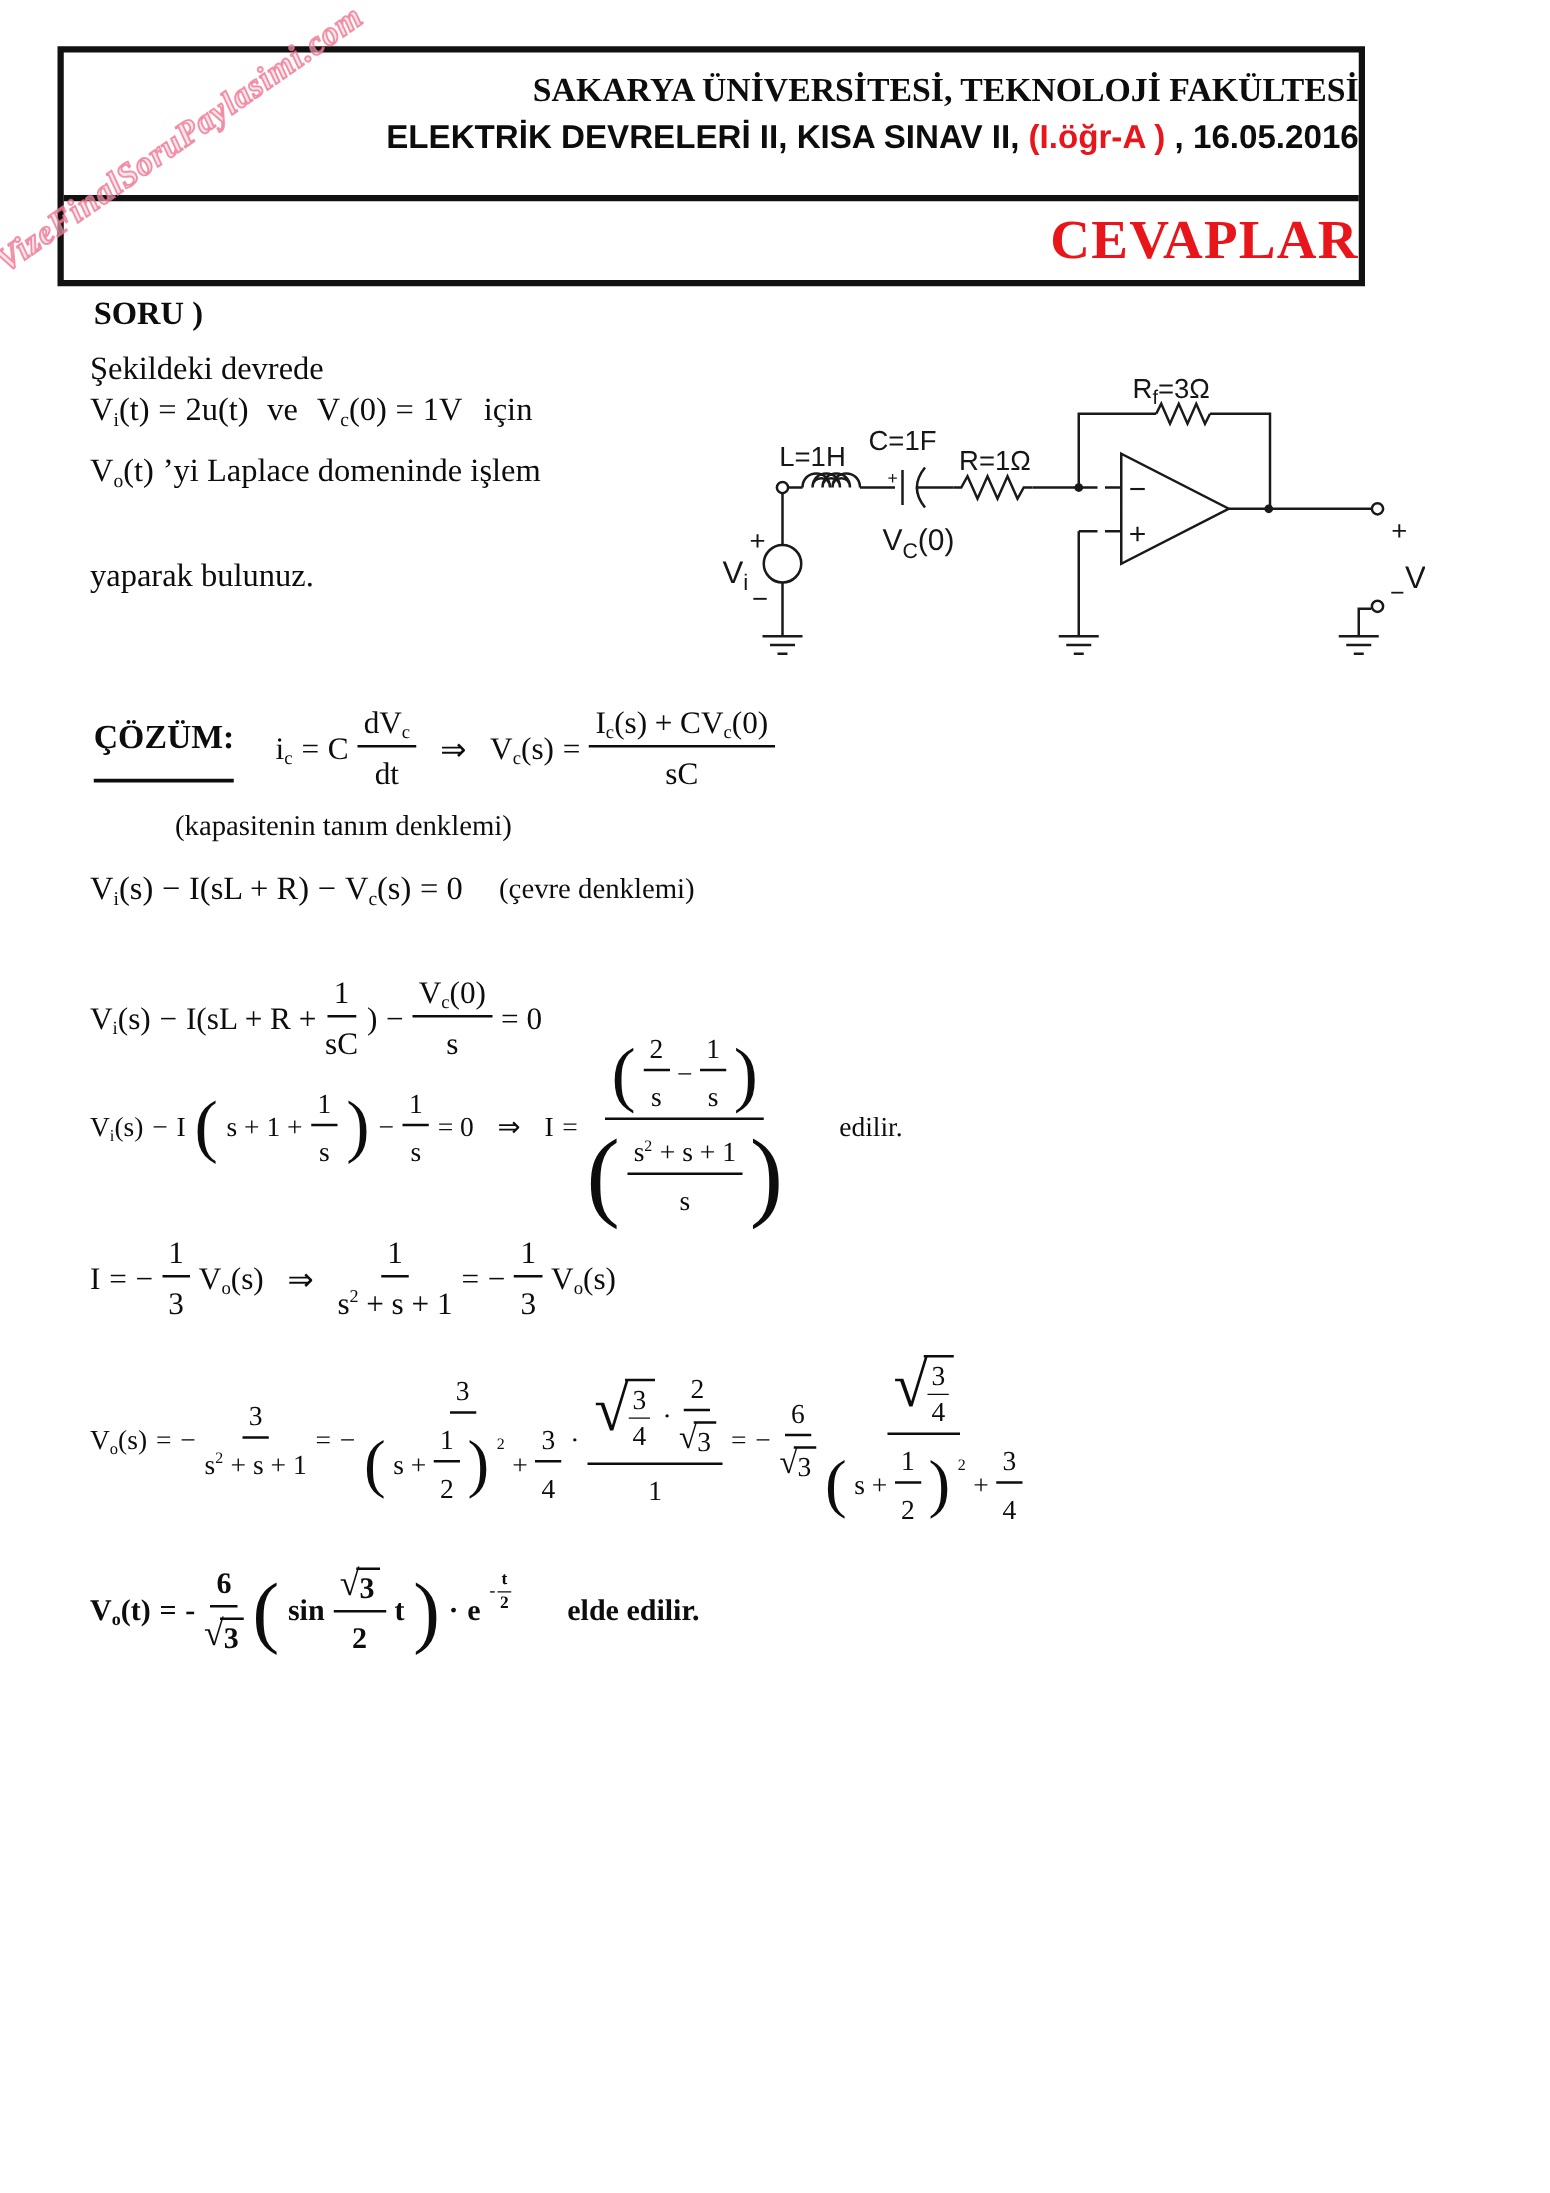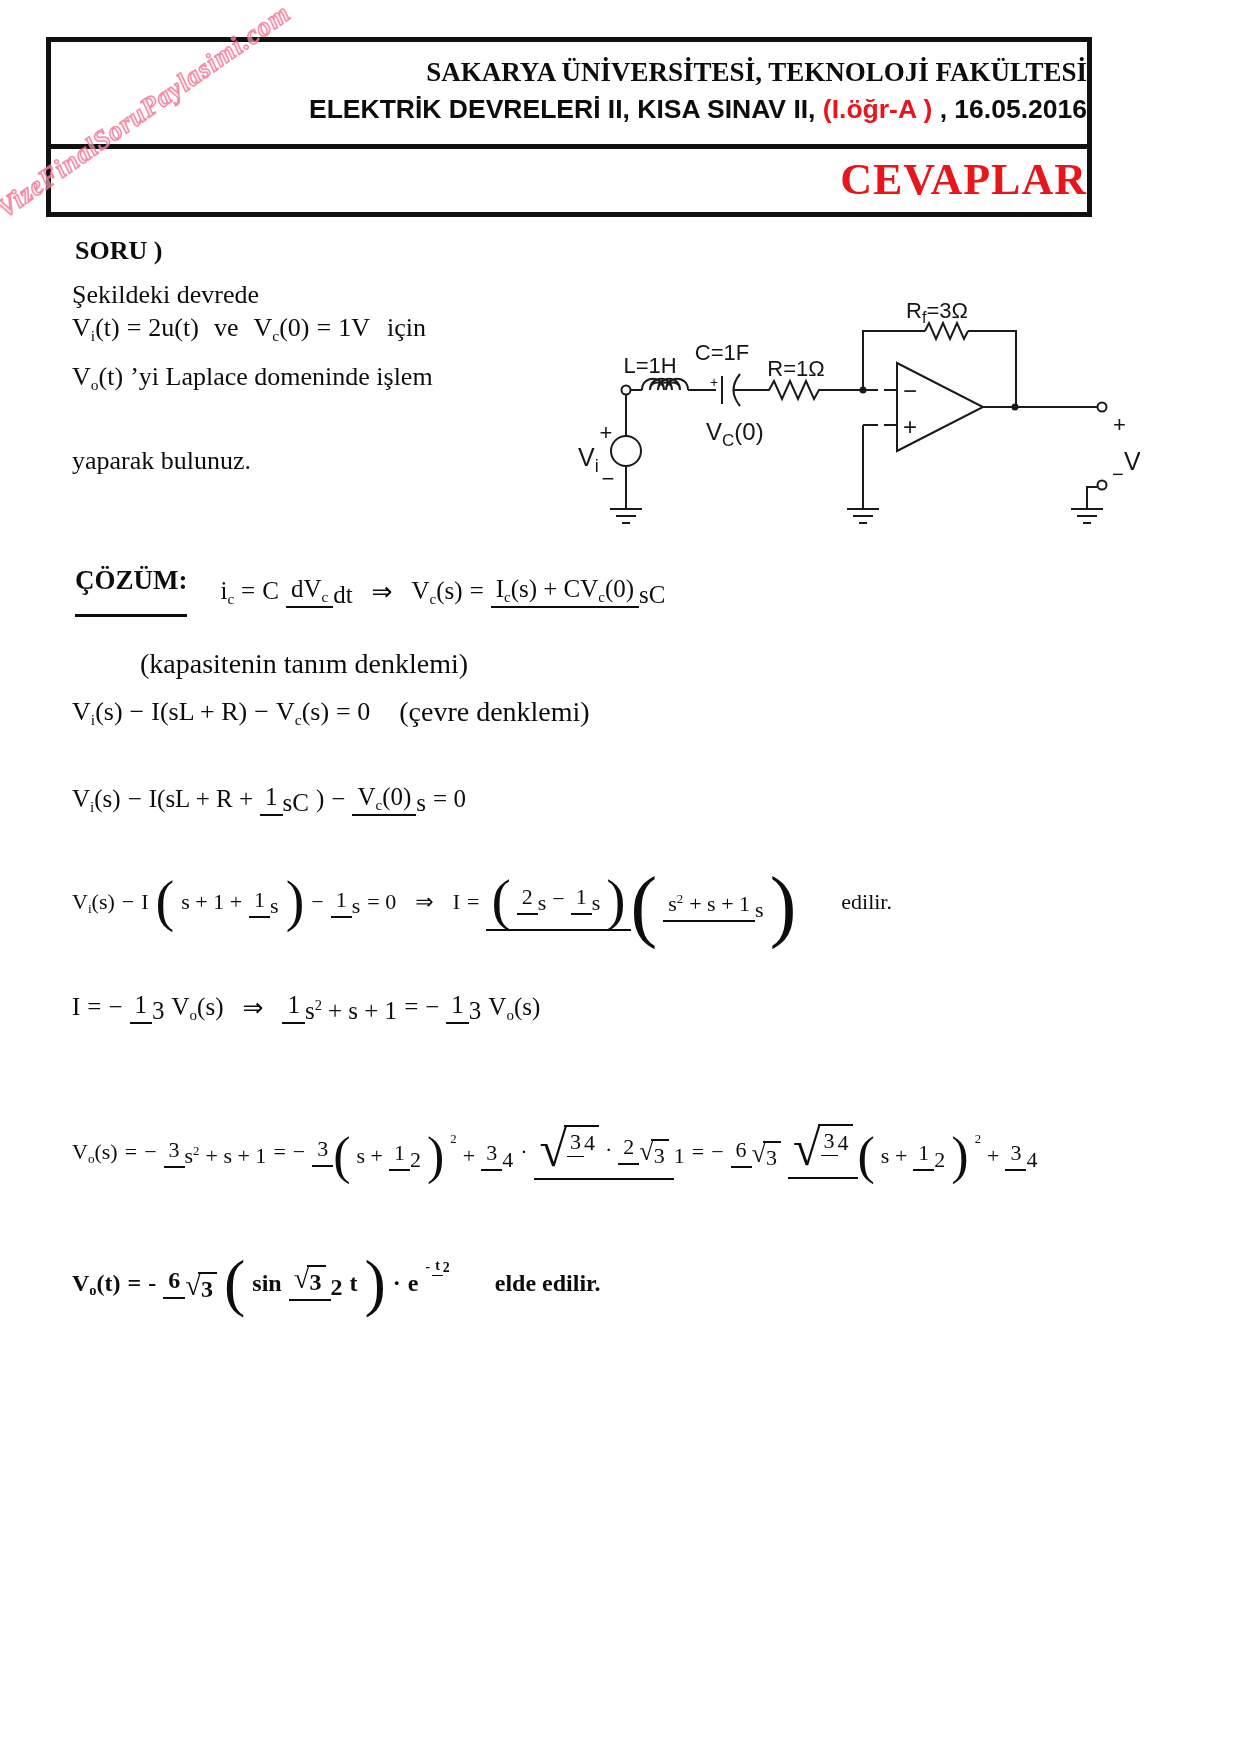--- a/index.html
+++ b/index.html
@@ -8,48 +8,48 @@
   
   .watermark{position:absolute;left:0px;top:196px;transform:rotate(-35deg);transform-origin:left center;
     font-family:"Liberation Serif",serif;font-weight:700;font-style:italic;font-size:27px;
     color:rgba(252,205,214,0.55);-webkit-text-stroke:1.5px rgba(238,110,140,0.75);
     letter-spacing:1px;z-index:9;pointer-events:none;white-space:nowrap;}
   
   .hbox{position:absolute;left:46px;top:37px;width:1036px;border:5px solid #111;text-align:right;z-index:2;}
   .h1{font-family:"Liberation Serif",serif;font-weight:700;font-size:27px;line-height:1.25;}
   .h1.first{margin-top:14px;}
   .h2{font-family:"Liberation Sans",sans-serif;font-weight:700;font-size:26.5px;line-height:1.25;
-      margin-top:3px;padding-bottom:18px;}
+      margin-top:3px;padding-bottom:30px;}
   .red{color:#e8151b;}
   .hdivider{border-top:5px solid #111;height:0;}
   .answers{font-family:"Liberation Serif",serif;color:#e8151b;font-weight:700;font-size:44px;
            padding:5px 0 7px 0;letter-spacing:1px;}
   
   .txt{position:absolute;font-size:26px;white-space:nowrap;}
   .bold{font-weight:700;}
   
   .m{position:absolute;display:flex;align-items:center;font-size:25px;white-space:nowrap;column-gap:7px;}
   .m sub{font-size:60%;vertical-align:-0.3em;line-height:0;}
   .tk{display:inline-block;}
-  .fr{display:inline-flex;flex-direction:row;align-items:center;vertical-align:middle;justify-content:flex-end;}
+  .fr{display:inline-flex;flex-direction:column;align-items:center;vertical-align:middle;justify-content:flex-end;}
   .fr .nm{border-bottom:2px solid #0d0d0d;padding:0 5px 3px 5px;display:flex;align-items:center;
           justify-content:center;column-gap:6px;}
   .fr .dn{padding-top:8px;display:flex;align-items:center;justify-content:center;column-gap:6px;}
   .fr.mini .nm{border-bottom-width:1.5px;padding:0 3px 1px 3px;}
   .fr.mini .dn{padding-top:1px;}
   .bp{line-height:0.92;font-weight:400;align-self:center;}
   .s2{font-size:58%;line-height:0;}
   .psup{font-size:58%;transform:translateY(-16px);display:inline-block;}
   .sqrt{display:inline-flex;align-items:flex-start;}
   .sqrt .rsgn{line-height:1;margin-right:-3px;transform:translateY(-1px);}
   .sqrt .rad{border-top:2.5px solid #0d0d0d;padding:2px 4px 0 3px;display:flex;align-items:center;}
   .sqrt.sm .rsgn{font-size:1.2em;}
   .heading{font-weight:700;border-bottom:3px solid #0d0d0d;padding-bottom:18px;margin-right:26px;font-size:27px;}
   .arr{margin:0 12px;}
-  .note{font-size:28px;}
+  .note{font-size:23px;}
   .trail{margin-left:38px;}
   .esup{display:inline-flex;align-items:center;column-gap:2px;font-size:58%;transform:translateY(-16px);}
   
   .circuit{position:absolute;left:540px;top:255px;z-index:3;}
   .circuit text{font-family:"Liberation Sans",sans-serif;fill:#161616;stroke:none;}
 </style>
 </head>
 <body>
 
 <div class="page">

